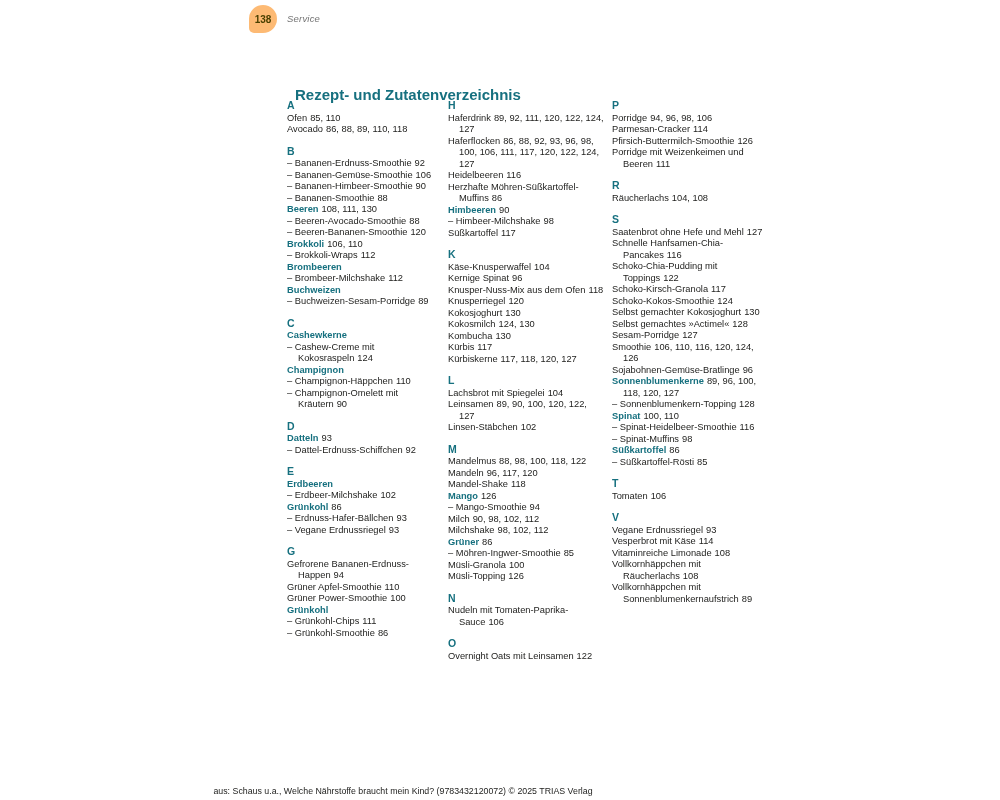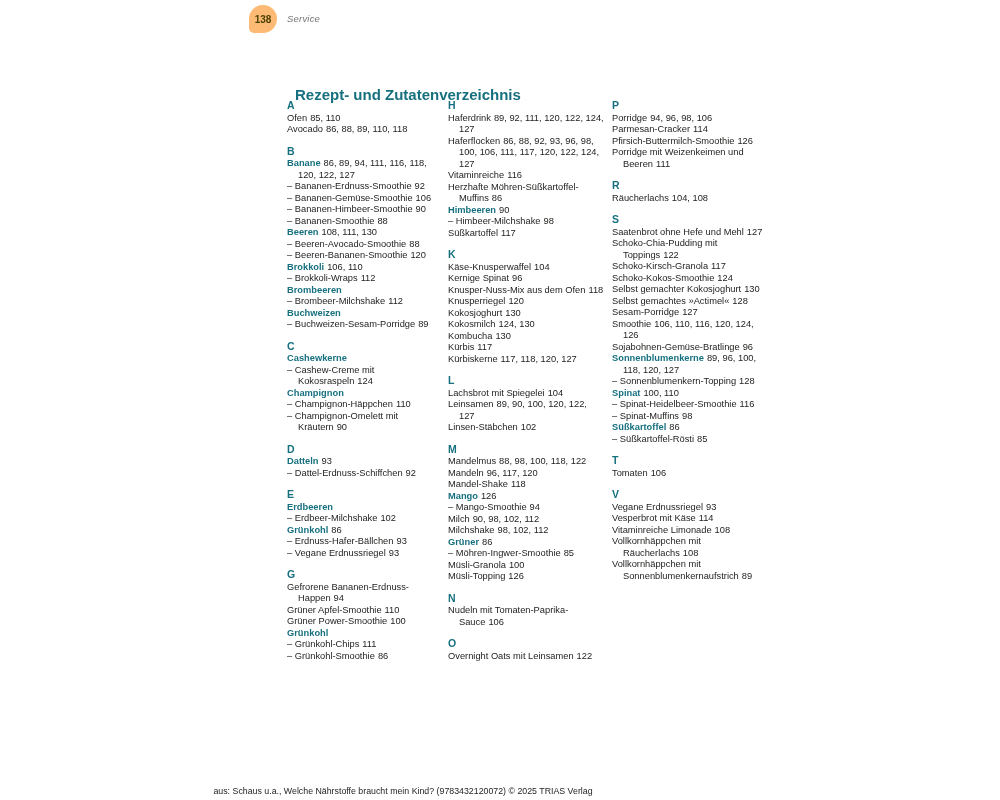--- a/index.html
+++ b/index.html
@@ -50,21 +50,20 @@
   <h1 class="page-title">Rezept- und Zutatenverzeichnis</h1>
 
   <div class="col col1">
       <div class="section">
         <h2 class="letter">A</h2>
         <p class="entry"><span class="term">Ofen</span><span class="pages">85, 110</span></p>
         <p class="entry"><span class="term">Avocado</span><span class="pages">86, 88, 89, 110, 118</span></p>
       </div>
       <div class="section">
         <h2 class="letter">B</h2>
-        <p class="entry"><span class="term teal">Banane</span><span class="pages">86, 89, 94, 111, 116, 118, 120, 122, 127</span></p>
         <p class="entry sub"><span class="dash">– </span><span class="term">Bananen-Erdnuss-Smoothie</span><span class="pages">92</span></p>
         <p class="entry sub"><span class="dash">– </span><span class="term">Bananen-Gemüse-Smoothie</span><span class="pages">106</span></p>
         <p class="entry sub"><span class="dash">– </span><span class="term">Bananen-Himbeer-Smoothie</span><span class="pages">90</span></p>
         <p class="entry sub"><span class="dash">– </span><span class="term">Bananen-Smoothie</span><span class="pages">88</span></p>
         <p class="entry"><span class="term teal">Beeren</span><span class="pages">108, 111, 130</span></p>
         <p class="entry sub"><span class="dash">– </span><span class="term">Beeren-Avocado-Smoothie</span><span class="pages">88</span></p>
         <p class="entry sub"><span class="dash">– </span><span class="term">Beeren-Bananen-Smoothie</span><span class="pages">120</span></p>
         <p class="entry"><span class="term teal">Brokkoli</span><span class="pages">106, 110</span></p>
         <p class="entry sub"><span class="dash">– </span><span class="term">Brokkoli-Wraps</span><span class="pages">112</span></p>
         <p class="entry"><span class="term teal">Brombeeren</span></p>
@@ -101,21 +100,21 @@
         <p class="entry"><span class="term teal">Grünkohl</span></p>
         <p class="entry sub"><span class="dash">– </span><span class="term">Grünkohl-Chips</span><span class="pages">111</span></p>
         <p class="entry sub"><span class="dash">– </span><span class="term">Grünkohl-Smoothie</span><span class="pages">86</span></p>
       </div>
     </div>
   <div class="col col2">
       <div class="section">
         <h2 class="letter">H</h2>
         <p class="entry"><span class="term">Haferdrink</span><span class="pages">89, 92, 111, 120, 122, 124, 127</span></p>
         <p class="entry"><span class="term">Haferflocken</span><span class="pages">86, 88, 92, 93, 96, 98, 100, 106, 111, 117, 120, 122, 124, 127</span></p>
-        <p class="entry"><span class="term">Vitaminreiche</span><span class="pages">116</span></p>
+        <p class="entry"><span class="term">Heidelbeeren</span><span class="pages">116</span></p>
         <p class="entry"><span class="term">Herzhafte Möhren-Süßkartoffel-Muffins</span><span class="pages">86</span></p>
         <p class="entry"><span class="term teal">Himbeeren</span><span class="pages">90</span></p>
         <p class="entry sub"><span class="dash">– </span><span class="term">Himbeer-Milchshake</span><span class="pages">98</span></p>
         <p class="entry"><span class="term">Süßkartoffel</span><span class="pages">117</span></p>
       </div>
       <div class="section">
         <h2 class="letter">K</h2>
         <p class="entry"><span class="term">Käse-Knusperwaffel</span><span class="pages">104</span></p>
         <p class="entry"><span class="term">Kernige Spinat</span><span class="pages">96</span></p>
         <p class="entry"><span class="term">Knusper-Nuss-Mix aus dem Ofen</span><span class="pages">118</span></p>
@@ -163,20 +162,21 @@
         <p class="entry"><span class="term">Pfirsich-Buttermilch-Smoothie</span><span class="pages">126</span></p>
         <p class="entry"><span class="term">Porridge mit Weizenkeimen und Beeren</span><span class="pages">111</span></p>
       </div>
       <div class="section">
         <h2 class="letter">R</h2>
         <p class="entry"><span class="term">Räucherlachs</span><span class="pages">104, 108</span></p>
       </div>
       <div class="section">
         <h2 class="letter">S</h2>
         <p class="entry"><span class="term">Saatenbrot ohne Hefe und Mehl</span><span class="pages">127</span></p>
+        <p class="entry"><span class="term">Schnelle Hanfsamen-Chia-Pancakes</span><span class="pages">116</span></p>
         <p class="entry"><span class="term">Schoko-Chia-Pudding mit Toppings</span><span class="pages">122</span></p>
         <p class="entry"><span class="term">Schoko-Kirsch-Granola</span><span class="pages">117</span></p>
         <p class="entry"><span class="term">Schoko-Kokos-Smoothie</span><span class="pages">124</span></p>
         <p class="entry"><span class="term">Selbst gemachter Kokosjoghurt</span><span class="pages">130</span></p>
         <p class="entry"><span class="term">Selbst gemachtes »Actimel«</span><span class="pages">128</span></p>
         <p class="entry"><span class="term">Sesam-Porridge</span><span class="pages">127</span></p>
         <p class="entry"><span class="term">Smoothie</span><span class="pages">106, 110, 116, 120, 124, 126</span></p>
         <p class="entry"><span class="term">Sojabohnen-Gemüse-Bratlinge</span><span class="pages">96</span></p>
         <p class="entry"><span class="term teal">Sonnenblumenkerne</span><span class="pages">89, 96, 100, 118, 120, 127</span></p>
         <p class="entry sub"><span class="dash">– </span><span class="term">Sonnenblumenkern-Topping</span><span class="pages">128</span></p>

